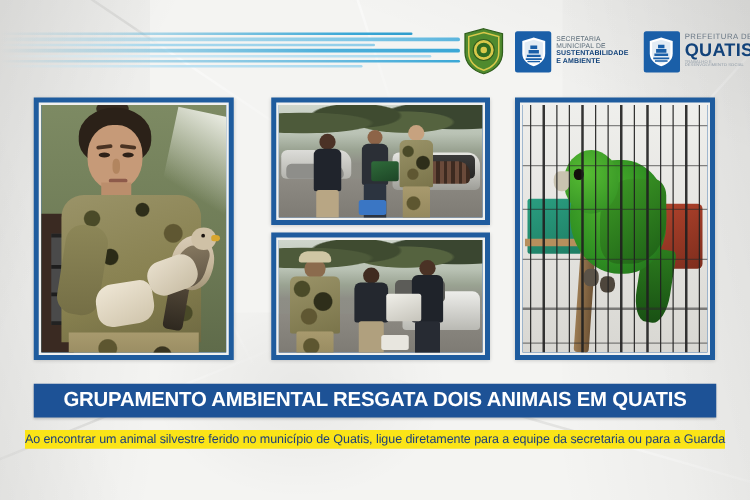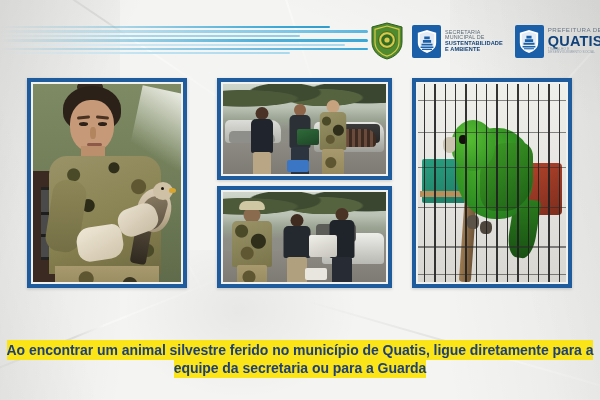--- a/index.html
+++ b/index.html
@@ -260,22 +260,22 @@
     left: 0;
     right: 0;
     top: 341px;
     text-align: center;
     line-height: 17px;
   }
   #body-copy .hl {
     display: inline;
     background: #fbe417;
     color: #1d3f7a;
-    font-weight: 700;
-    font-size: 14px;
+    font-weight: 400;
+    font-size: 10px;
     letter-spacing: -0.05px;
     padding: 2px 0;
     box-decoration-break: clone;
     -webkit-box-decoration-break: clone;
   }
 </style>
 </head>
 <body>
 
 <div id="poster">
@@ -495,20 +495,23 @@
             <div class="hb" style="top:24%;"></div>
           <div class="hb" style="top:42%;"></div>
             <div class="hb" style="top:62%;"></div>
           <div class="hb" style="top:82%;"></div>
             <div class="hb" style="top:96%;"></div>
         </div>
       </div>
     </div>
   </div>
 
+  <div id="headline-banner">
+    <span id="headline-text">GRUPAMENTO AMBIENTAL RESGATA DOIS ANIMAIS EM QUATIS</span>
+  </div>
 
   <div id="body-copy">
     <div>
       <span class="hl">Ao encontrar um animal silvestre ferido no município de Quatis, ligue diretamente para a equipe da secretaria ou para a Guarda</span>
     </div>
   </div>
 
 </div>
 
 </body></html>

